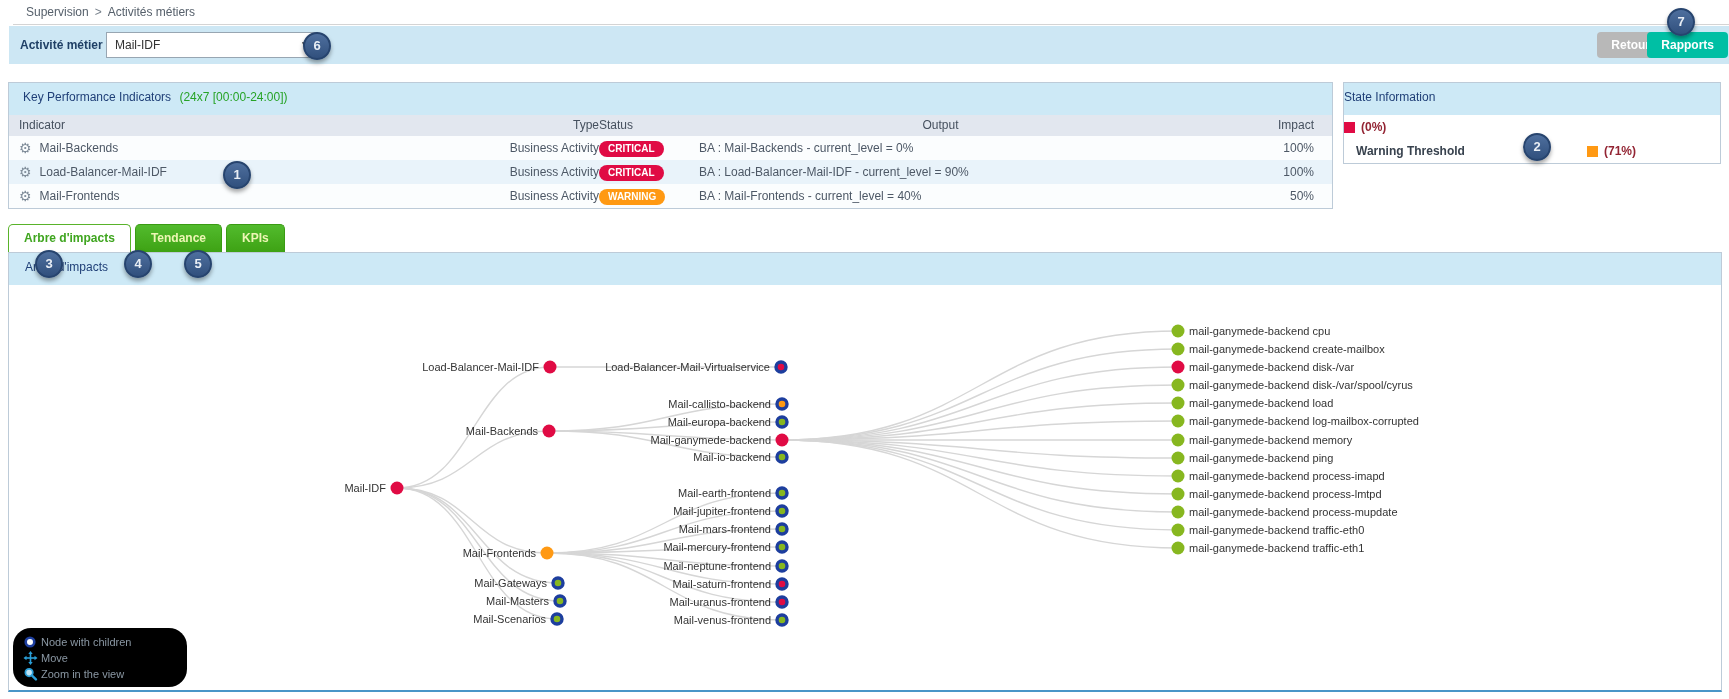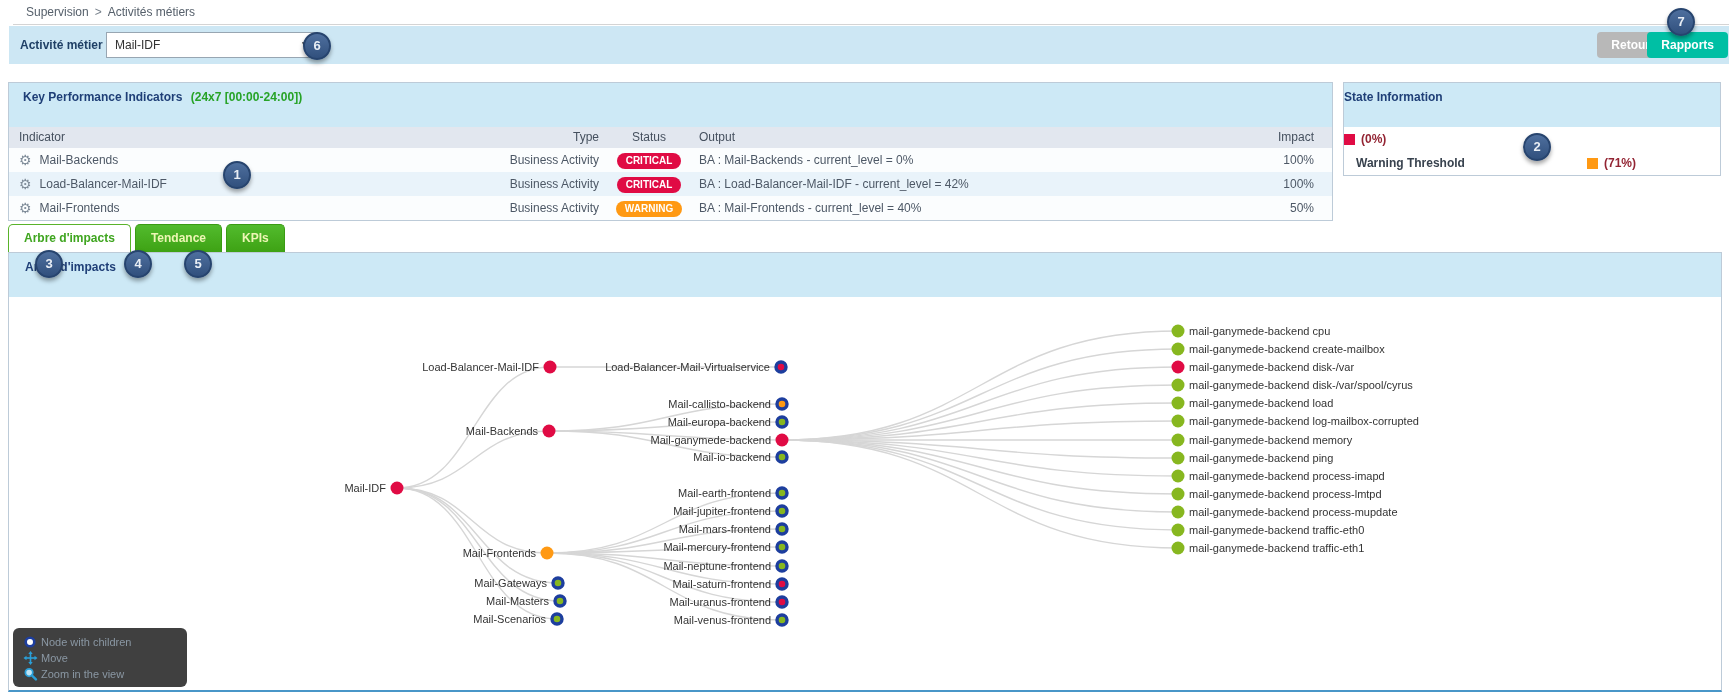--- a/index.html
+++ b/index.html
@@ -19,35 +19,35 @@
     border:1px solid #98a6b2; line-height:24px; padding:0 8px; color:#333; cursor:pointer; }
   #ba-select .caret { position:absolute; right:7px; top:0; color:#222; font-size:10px; }
   .btn { position:absolute; top:6px; height:26px; line-height:26px; padding:0 14px; border:none;
     border-radius:4px; color:#fff; font-weight:bold; font-size:12px; cursor:pointer;
     font-family:"Liberation Sans",sans-serif; }
   #btn-retour { right:74px; background:#b8b8b8; }
   #btn-rapports { right:10px; background:#00bfa4;text-align:center; }
 
   
   .panel { position:absolute; background:#fff; border:1px solid #bdcbd8; }
-  .panel-titlebar { background:#cde9f6; height:44px; line-height:28px; font-weight:bold; color:#1f3f77; }
+  .panel-titlebar { background:#cde9f6; height:32px; line-height:28px; font-weight:normal; color:#1f3f77; }
 
   #kpi-panel { left:8px; top:82px; width:1325px; }
   #kpi-panel .panel-titlebar { padding-left:14px; }
   #kpi-title-suffix { color:#27a327; margin-left:5px; }
   .kpi-hrow { display:flex; background:#e2e7ef; height:21px; line-height:21px; color:#45505e; }
   .kpi-row { display:flex; height:24px; line-height:24px; }
   .kpi-row:nth-child(odd) { background:#fbfdfe; }
   .kpi-row:nth-child(even) { background:#e9f3fa; }
   .c-ind { width:285px; padding-left:10px; display:flex; align-items:center; }
   .c-type { width:305px;text-align:right; }
-  .c-status { width:100px;text-align:center; }
+  .c-status { width:100px; }
   .c-out { flex:1; }
   .c-imp { width:150px; text-align:right; padding-right:18px; }
-  .kpi-hrow .c-out { text-align:left; }
+  .kpi-hrow .c-out { text-align:center; }
   .gear { font-family:"DejaVu Sans",sans-serif; color:#7f8c99; font-size:14px; margin-right:8px; cursor:pointer; }
   .ind-name { cursor:pointer; }
   .pill { display:inline-block; padding:0 9px; height:16px; line-height:16px; border-radius:9px;
     color:#fff; font-weight:bold; font-size:10px; vertical-align:middle; }
 
   #state-panel { left:1343px; top:82px; width:378px; }
   #state-panel .panel-titlebar { }
   .state-row { display:flex; height:24px; line-height:24px; align-items:center; }
   .state-label { flex:1; padding-left:12px; font-weight:bold; color:#38424e; }
   .state-val { width:133px; display:flex; align-items:center; }
@@ -62,22 +62,22 @@
   .tab.inactive { background:linear-gradient(180deg,#52bb2d,#3ea214); color:#edf6b4; border:1px solid #3a9b13; border-bottom:none; }
 
   
   #tree-panel { left:8px; top:252px; width:1714px; height:440px; border-bottom:2px solid #4896c8; }
   #tree-panel .panel-titlebar { padding-left:16px; }
   #tree-svg { position:absolute; left:0; top:0; width:1729px; height:699px; z-index:3; pointer-events:none; }
   #tree-svg text { font-family:"Liberation Sans",sans-serif; font-size:11px; fill:#333; }
   #tree-svg circle.node { pointer-events:auto; cursor:pointer; }
 
   
-  #legend { position:absolute; left:13px; top:628px; width:174px; height:59px; background:#404040;
-    border-radius:6px; z-index:5; padding:6px 0 0 10px; }
+  #legend { position:absolute; left:13px; top:628px; width:174px; height:59px; background:#000000;
+    border-radius:18px; z-index:5; padding:6px 0 0 10px; }
   .legend-row { display:flex; align-items:center; height:16px; color:#8a97a3; font-size:11px; }
   .legend-row .licon { width:18px; display:flex; align-items:center; }
 
   
   .badge { position:absolute; width:28px; height:28px; border-radius:50%; z-index:9;
     background:linear-gradient(180deg,#4e6f9e,#31507d); border:2px solid #27446e;
     box-shadow:0 3px 4px rgba(0,0,0,.35); color:#e9eef5; font-weight:bold; font-size:13px;
     text-align:center; line-height:24px; transform:translate(-50%,-50%); }
 </style>
 </head>
@@ -120,21 +120,21 @@
           <div class="c-out">BA : Mail-Backends - current_level = 0%</div>
           <div class="c-imp">100%</div>
         </div>
         <div class="kpi-row">
           <div class="c-ind">
             <span class="gear">⚙</span>
             <span class="ind-name">Load-Balancer-Mail-IDF</span>
           </div>
           <div class="c-type">Business Activity</div>
           <div class="c-status"><span class="pill" style="background: rgb(224, 11, 68);">CRITICAL</span></div>
-          <div class="c-out">BA : Load-Balancer-Mail-IDF - current_level = 42%</div>
+          <div class="c-out">BA : Load-Balancer-Mail-IDF - current_level = 90%</div>
           <div class="c-imp">100%</div>
         </div>
         <div class="kpi-row">
           <div class="c-ind">
             <span class="gear">⚙</span>
             <span class="ind-name">Mail-Frontends</span>
           </div>
           <div class="c-type">Business Activity</div>
           <div class="c-status"><span class="pill" style="background: rgb(255, 153, 19);">WARNING</span></div>
           <div class="c-out">BA : Mail-Frontends - current_level = 40%</div>

